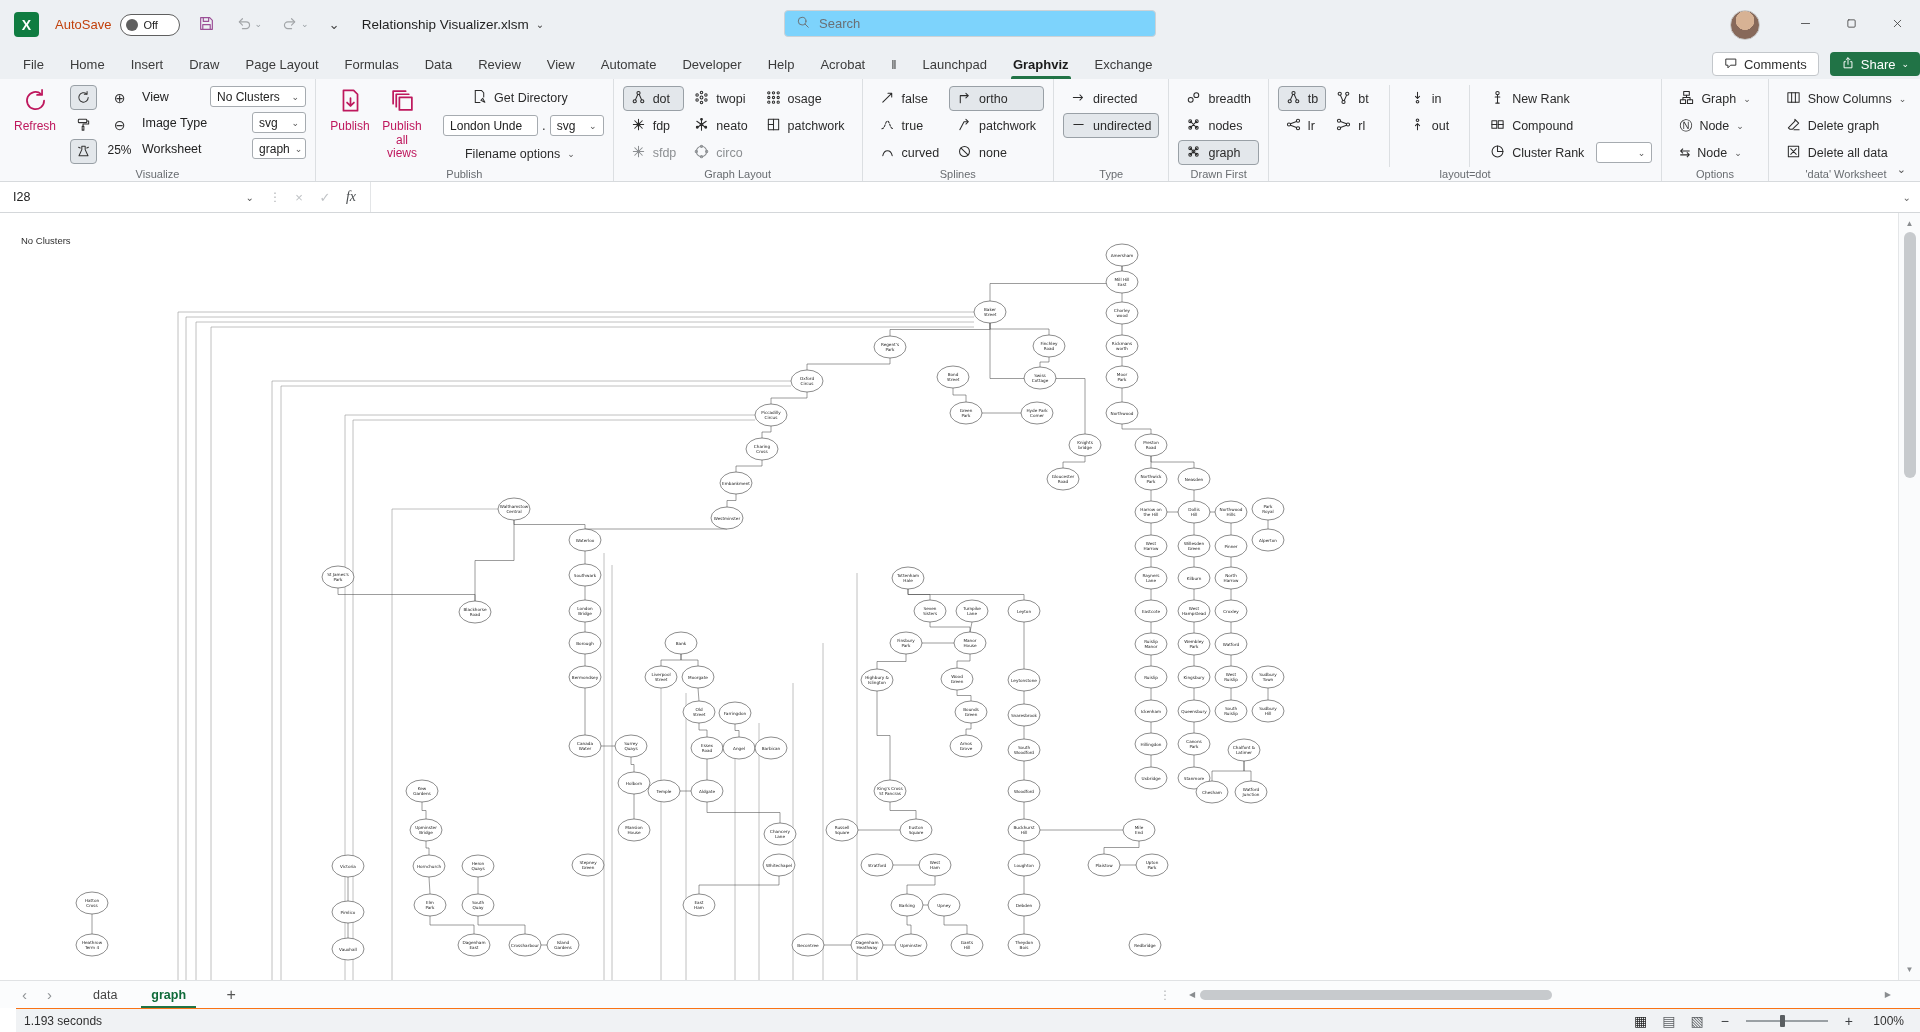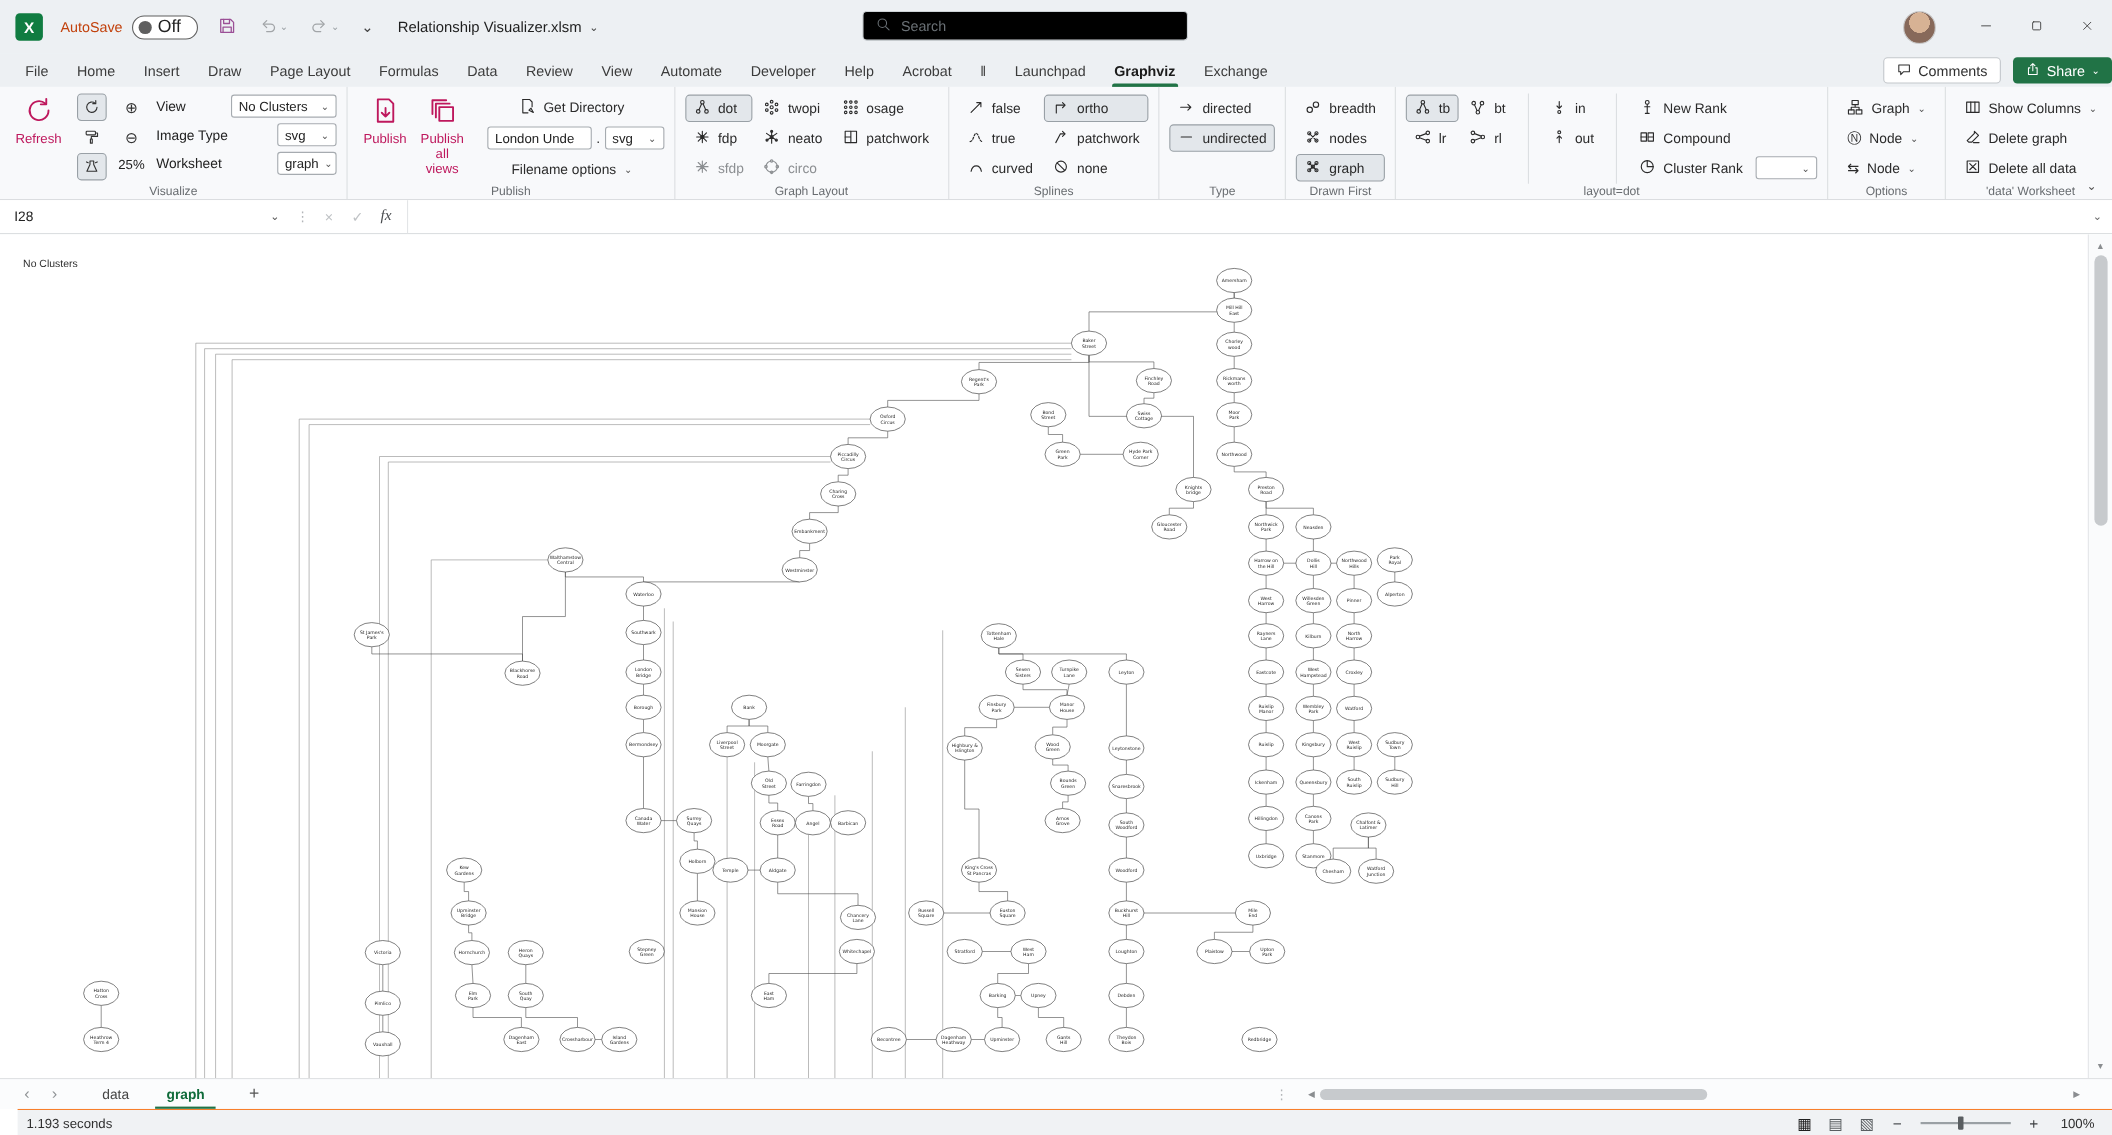--- a/index.html
+++ b/index.html
@@ -5,29 +5,29 @@
   html,body{margin:0;padding:0;background:#fff;}
   body{width:1920px;height:1032px;overflow:hidden;font-family:"Liberation Sans",sans-serif;color:#333;}
   #app{position:relative;width:1920px;height:1032px;font-size:13px;}
   .ic{stroke:currentColor;fill:none;stroke-width:1.1;stroke-linecap:round;stroke-linejoin:round;}
   
   .titlebar{height:49px;background:#edf0f3;display:flex;align-items:center;padding-left:14px;position:relative;}
   .xlogo{width:25px;height:25px;background:#107c41;border-radius:4px;color:#fff;display:flex;align-items:center;justify-content:center;font-weight:bold;font-size:14px;flex:none;}
   .autosave-label{margin-left:16px;font-size:13px;color:#c2410c;}
   .toggle{width:48px;height:20px;border:1px solid #5f5f5f;border-radius:11px;background:#fff;display:flex;align-items:center;margin-left:9px;padding:0 5px;gap:5px;cursor:pointer;}
   .knob{width:12px;height:12px;border-radius:50%;background:#5f5f5f;flex:none;}
-  .toggle-text{font-size:16px;color:#222;}
+  .toggle-text{font-size:11px;color:#222;}
   .tb-ic{margin-left:16px;border:none;background:none;display:flex;align-items:center;gap:2px;padding:2px;color:#444;}
   .tb-ic .ic{width:17px;height:17px;}
   .tb-ic.saveb{color:#9b4f96;}
   .tb-ic.dis{color:#a2a5a8;}
   .mini-chev{font-size:9px;color:#9aa0a4;line-height:1;}
   .doc-title{margin-left:20px;font-size:13.5px;color:#1f1f1f;display:flex;align-items:center;gap:7px;cursor:pointer;text-align:center;}
   .dt-chev{font-size:10px;color:#444;}
-  .searchbox{position:absolute;left:784px;top:10px;width:296px;height:27px;background:#000000;border:1px solid #cdd2d6;border-radius:4px;display:flex;align-items:center;padding:0 11px;gap:9px;color:#6a7075;box-sizing:border-box;}
+  .searchbox{position:absolute;left:784px;top:10px;width:372px;height:27px;background:#7dd3fc;border:1px solid #cdd2d6;border-radius:4px;display:flex;align-items:center;padding:0 11px;gap:9px;color:#6a7075;box-sizing:border-box;}
   .searchbox .ic{width:14px;height:14px;}
   .s-ph{font-size:13px;}
   .tb-right{position:absolute;right:0;top:0;height:49px;display:flex;align-items:center;}
   .avatar{width:28px;height:28px;border-radius:50%;margin-right:22px;background:radial-gradient(circle at 50% 34%,#d7b294 0 40%,#87695a 41% 100%);border:1px solid #c9c9c9;cursor:pointer;}
   .winbtn{width:46px;height:49px;border:none;background:none;color:#3c3c3c;display:flex;align-items:center;justify-content:center;}
   .winbtn .ic{width:13px;height:13px;stroke-width:1;}
   
   .tabrow{height:30px;background:#edf0f3;display:flex;align-items:stretch;padding-left:10px;position:relative;}
   #ribbon-tabs{display:flex;}
   .rtab{padding:0 13px;display:flex;align-items:center;font-size:13px;color:#3b3b3b;position:relative;cursor:pointer;white-space:nowrap;}

